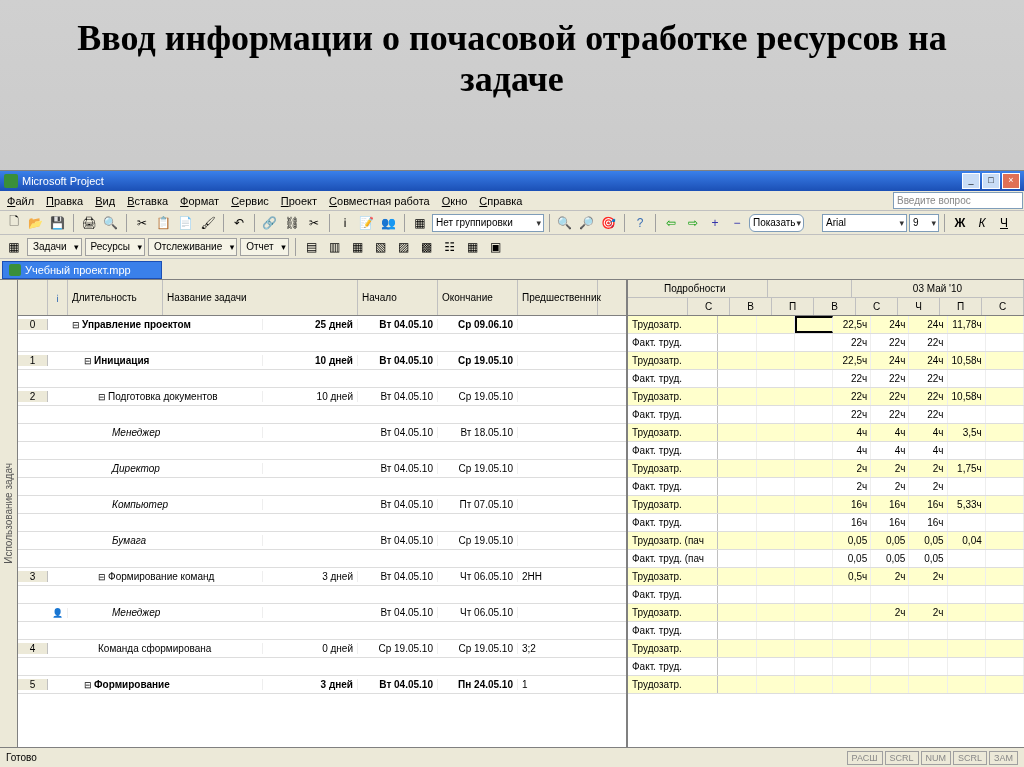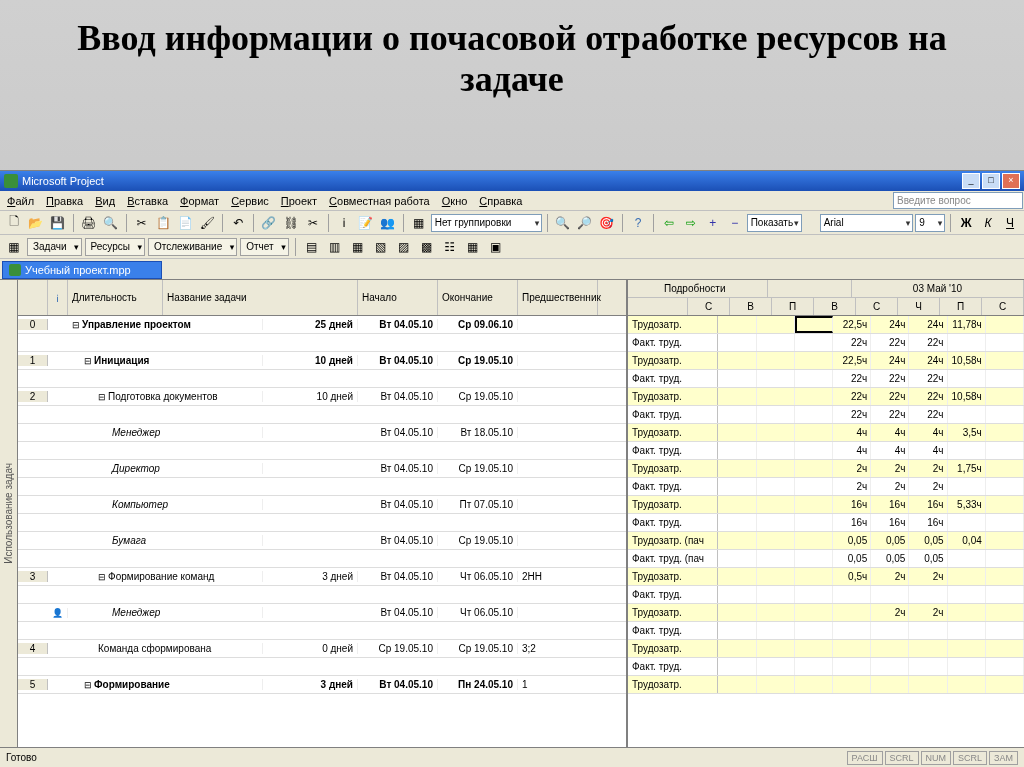--- a/index.html
+++ b/index.html
@@ -121,22 +121,22 @@
     <span class="tbtn">🔍</span>
     <span class="tbtn">🔎</span>
     <span class="tbtn">🎯</span>
     <span class="tsep"></span>
     <span class="tbtn" style="color:#3a6fb5;">?</span>
     <span class="tsep"></span>
     <span class="tbtn" style="color:#090;">⇦</span>
     <span class="tbtn" style="color:#090;">⇨</span>
     <span class="tbtn" style="color:#33a;">+</span>
     <span class="tbtn" style="color:#33a;">−</span>
-    <span class="tcombo" style="width:55px;">Показать</span>
-    <span class="tcombo" style="width:94px;margin-left:16px;">Arial</span>
+    <span class="tcombo" style="width:55px;border-radius:6px;">Показать</span>
+    <span class="tcombo" style="width:85px;margin-left:16px;">Arial</span>
     <span class="tcombo" style="width:30px;">9</span>
     <span class="tsep"></span>
     <span class="tbtn" style="font-weight:bold;">Ж</span>
     <span class="tbtn" style="font-style:italic;">К</span>
     <span class="tbtn" style="text-decoration:underline;">Ч</span>
   </div>
 
   <div class="toolbar2">
     <span class="tbtn">▦</span>
     <span class="chip">Задачи</span>

